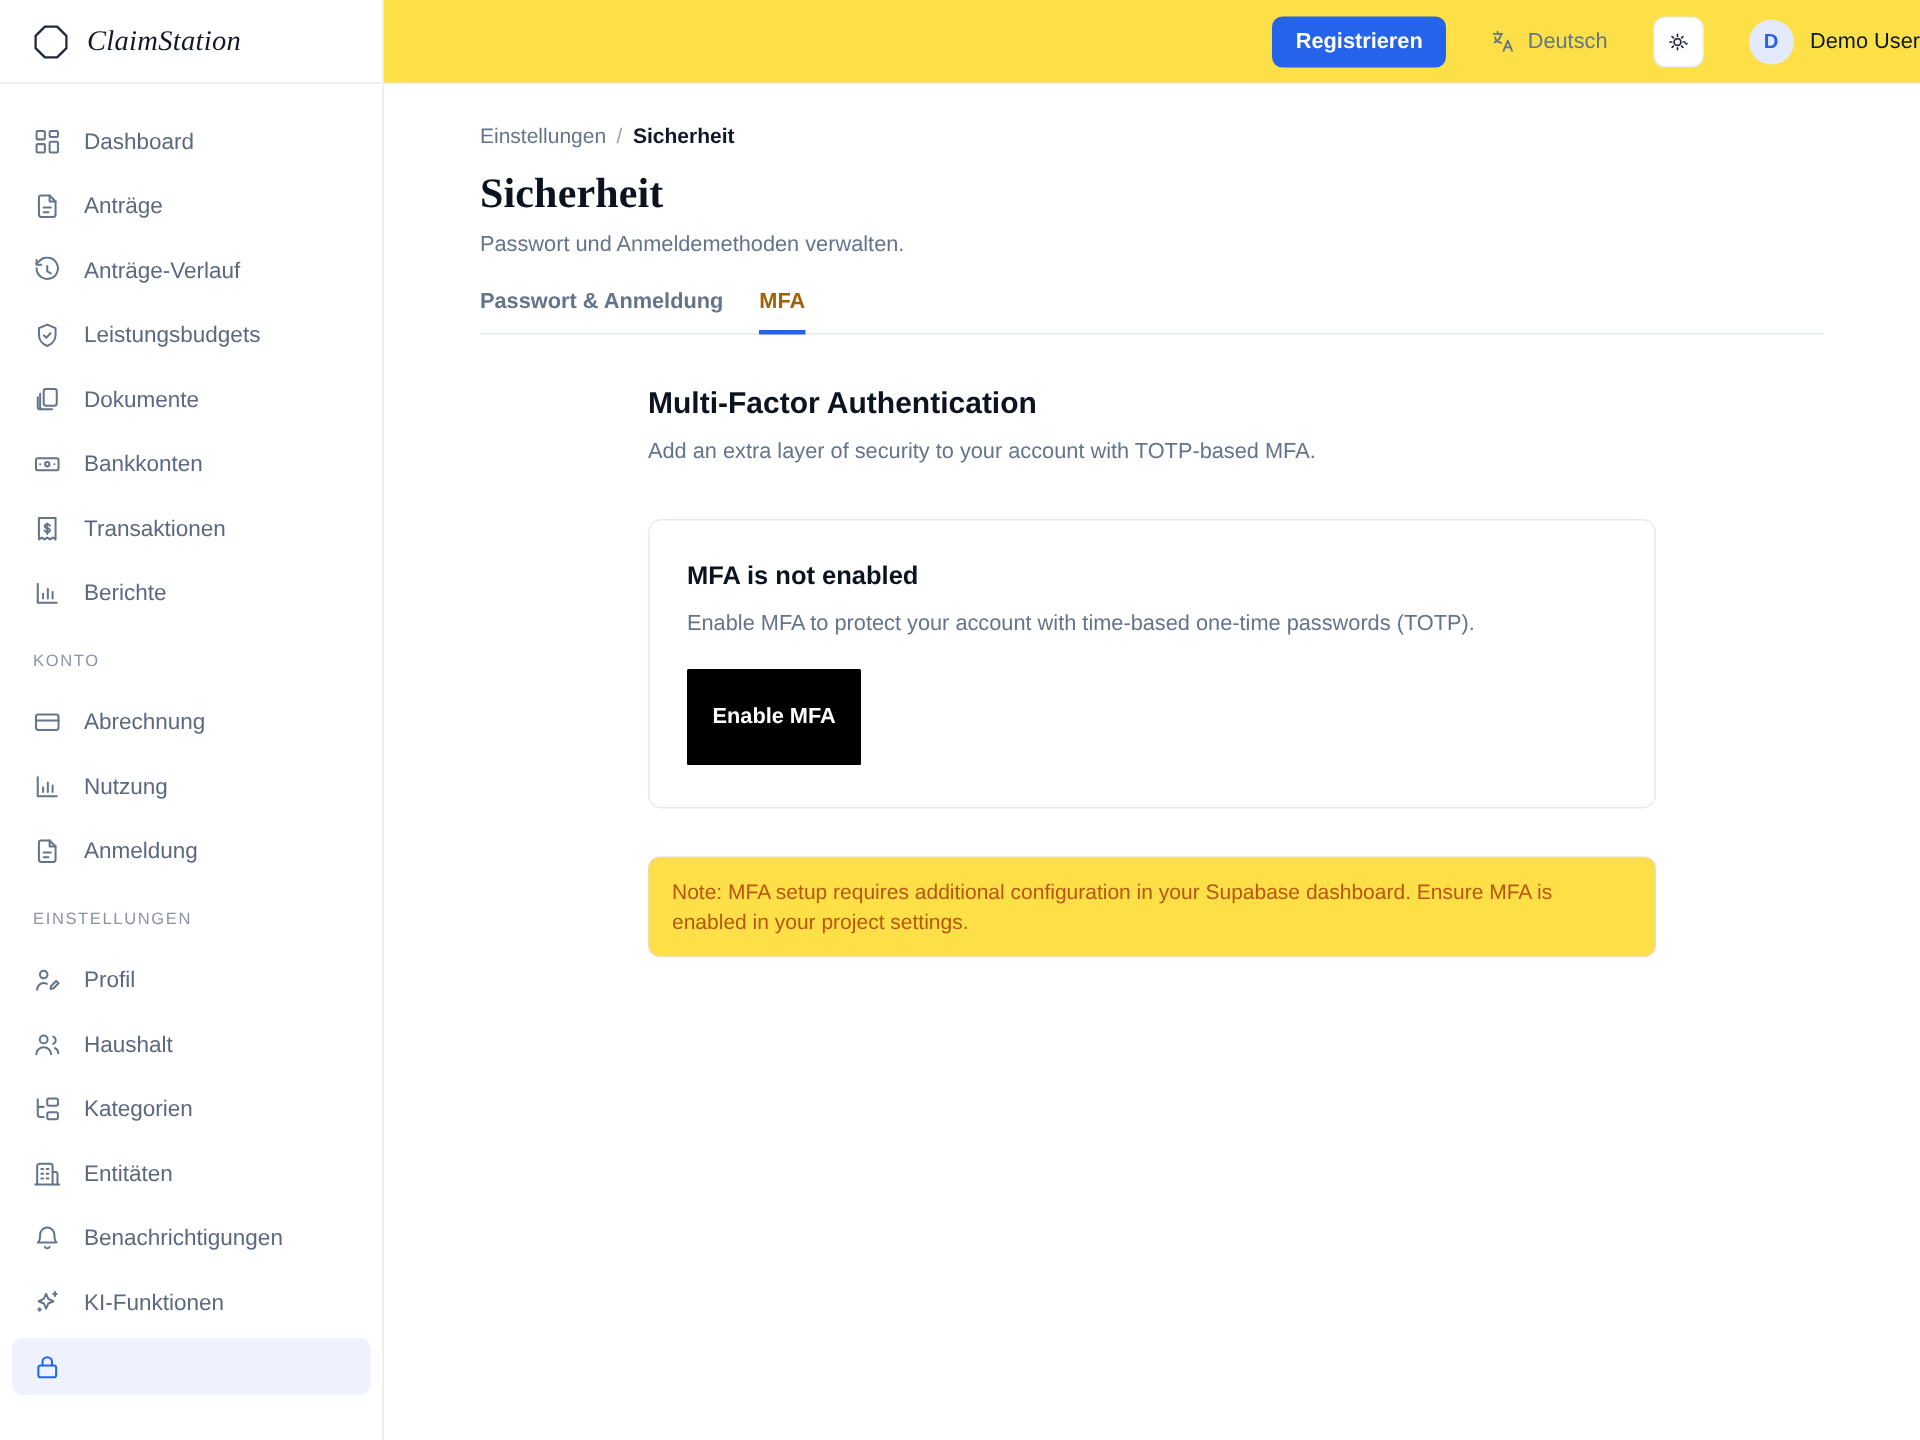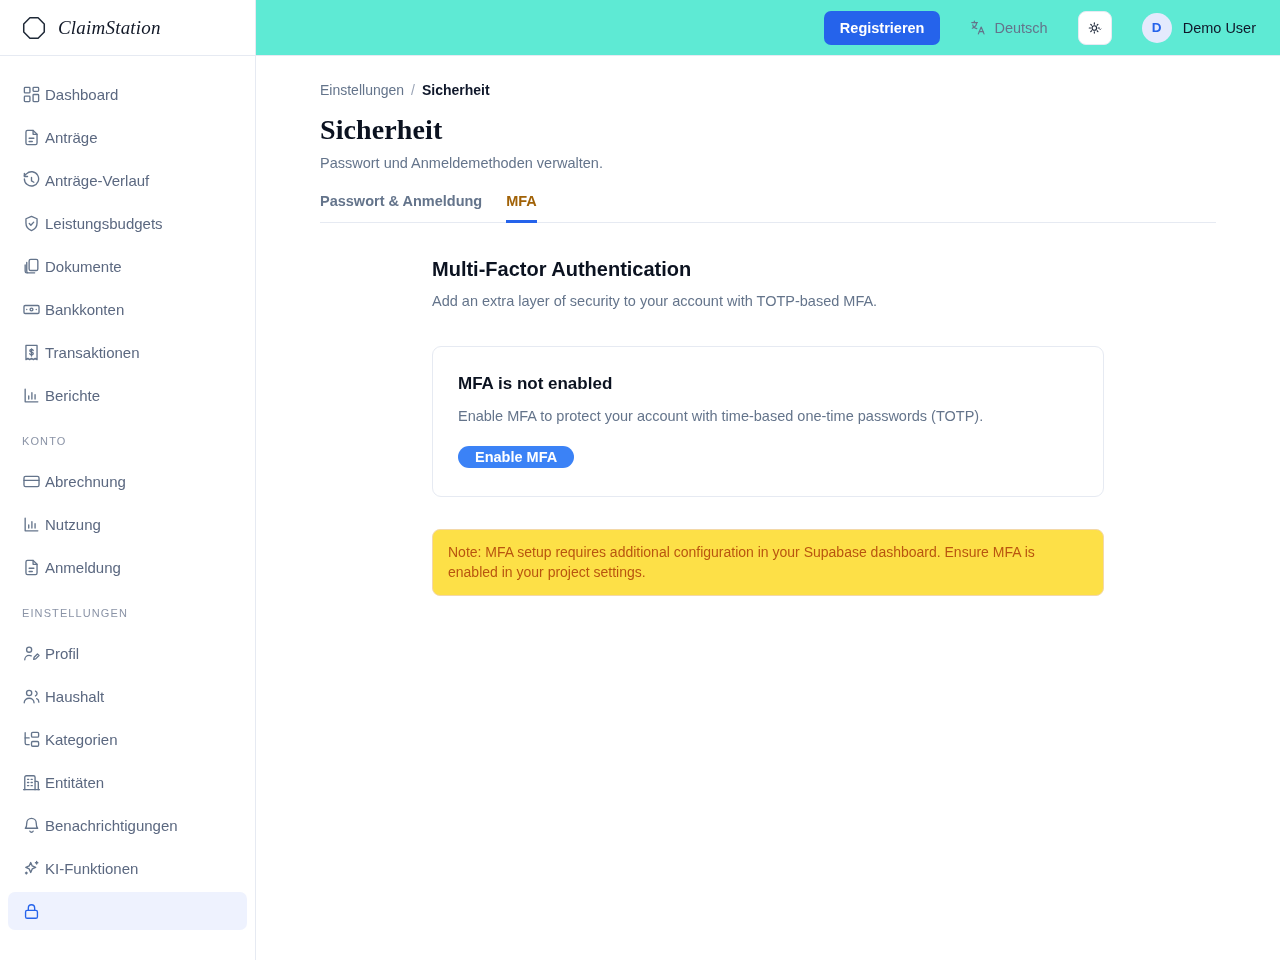--- a/index.html
+++ b/index.html
@@ -36,40 +36,40 @@
   }
   .brand-name .cap { font-size: 19px; }
 
   .nav { padding-top: 14px; }
   .nav-group-label {
     font-size: 11px; letter-spacing: 1.1px;
     color: #8a93a6; text-transform: uppercase;
     padding: 16px 0 10px 22px;
   }
   .nav-item {
-    display: flex; align-items: center; gap: 4px;
+    display: flex; align-items: center; gap: 15px;
     height: 38px; margin: 5px 8px; padding-left: 14px;
     border-radius: 7px;
     color: #5b6880; font-size: 15px;
     cursor: pointer; white-space: nowrap;
   }
   .nav-item .ico { width: 19px; height: 19px; flex: 0 0 19px; display:block; color:#6b7governed; }
   .nav-item svg { display: block; width: 19px; height: 19px; stroke: #64748b; fill: none;
                   stroke-width: 1.7; stroke-linecap: round; stroke-linejoin: round; }
   .nav-item.active { background: #eef2fe; color: #2563eb; }
   .nav-item.active svg { stroke: #2563eb; }
 
   
   .header {
     position: absolute; left: 256px; top: 0;
     width: 1024px; height: 56px;
-    background: #5eead4;
+    background: #fde047;
     border-bottom: 1px solid #e6eaf2;
     display: flex; align-items: center; justify-content: flex-end;
-    padding-right: 24px; gap: 30px;
+    gap: 30px;
   }
   .btn-register {
     background: #2563eb; color: #fff;
     border: none; border-radius: 7px;
     font-family: "Liberation Sans", sans-serif;
     font-size: 14.5px; font-weight: bold;
     padding: 9px 16px; cursor: pointer;
   }
   .lang {
     display: flex; align-items: center; gap: 7px;
@@ -133,24 +133,24 @@
 
   .card {
     margin-top: 37px;
     border: 1px solid #e6eaf2; border-radius: 9px;
     background: #ffffff; padding: 27px 25px 28px 25px;
   }
   .card-title { font-size: 17px; font-weight: bold; color: #0b1220; }
   .card-text { font-size: 14.5px; color: #64748b; margin-top: 14px; }
   .btn-primary {
     margin-top: 22px;
-    background: #3b82f6; color: #fff; border: none; border-radius: 15px;
+    background: #000000; color: #fff; border: none; border-radius: 1px;
     font-family: "Liberation Sans", sans-serif;
     font-size: 14.5px; font-weight: bold;
-    padding: 3px 17px; cursor: pointer;
+    padding: 24px 17px; cursor: pointer;
   }
 
   .note {
     margin-top: 32px;
     background: #fde047; border: 1px solid #f3d8a8; border-radius: 8px;
     color: #b9550f; font-size: 14px; line-height: 1.45;
     padding: 12px 15px;
   }
 </style>
 </head>

